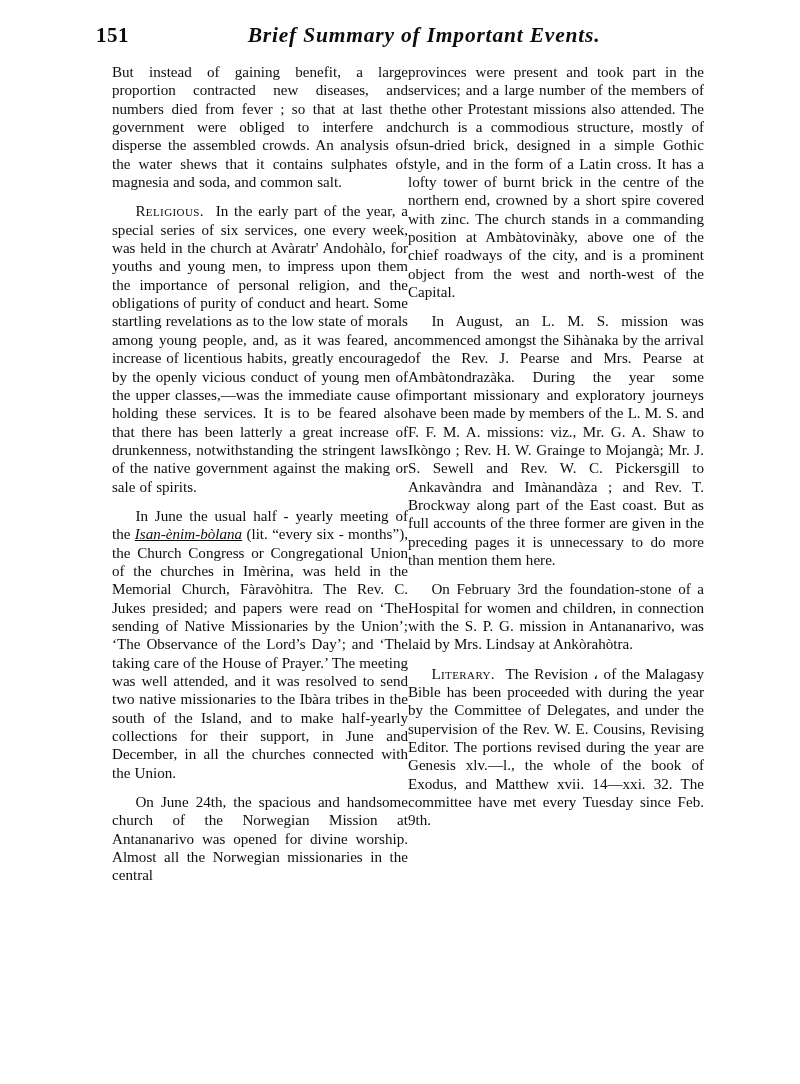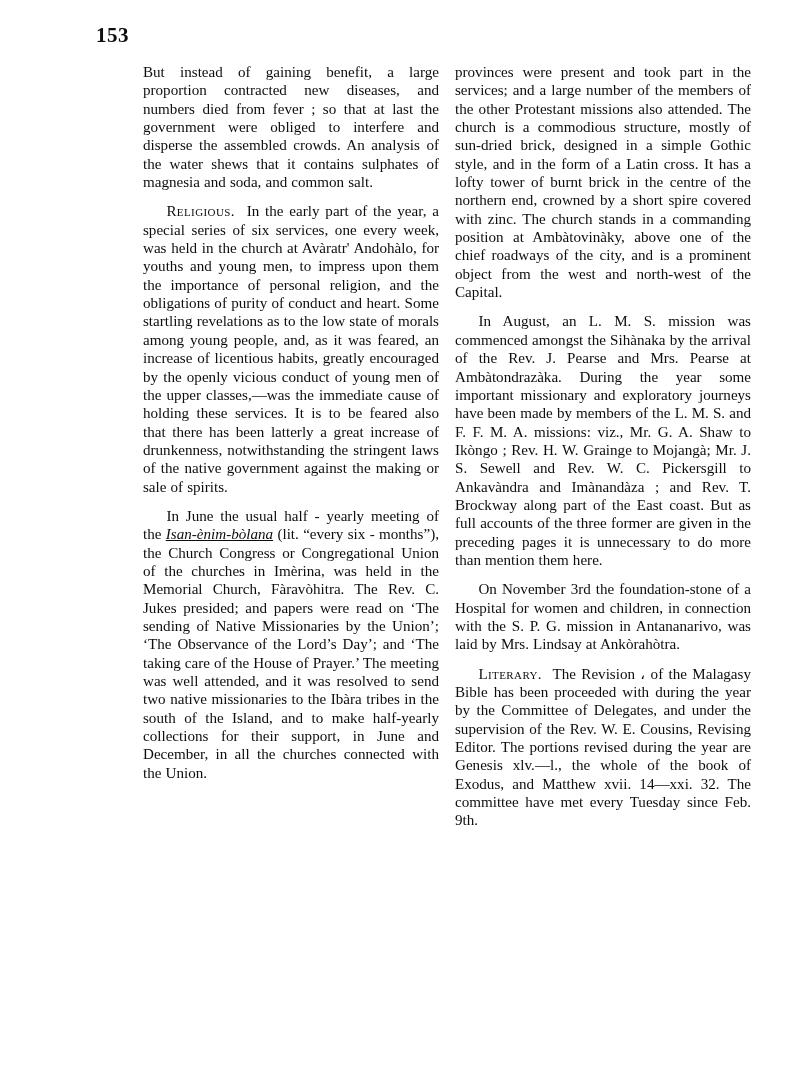--- a/index.html
+++ b/index.html
@@ -50,22 +50,21 @@
   }
 
   
   .columns {
     position: absolute;
     top: 63px;
     left: 96px;
     width: 608px;
     height: 950px;
     display: flex;
-    justify-content: space-between;
-    margin-left: 47px;
+    justify-content: flex-end;
   }
   .col {
     width: 296px;
   }
   .col p {
     margin: 0;
     text-align: justify;
     text-justify: inter-word;
     font-size: 15.1px;
     line-height: 18.35px;
@@ -92,43 +91,45 @@
     font-style: italic;
     text-decoration: underline;
   }
 </style>
 </head>
 <body>
 
 <div class="page">
 
   <div class="header">
-    <div class="folio">153</div>
+    <div class="folio">151</div>
+    <div class="running-title">Brief Summary of Important Events.</div>
   </div>
 
   <div class="columns">
 
     <div class="col">
 
       <p class="first">But instead of gaining benefit, a large proportion contracted new diseases, and numbers died from fever ; so that at last the government were obliged to interfere and disperse the assembled crowds. An analysis of the water shews that it contains sulphates of magnesia and soda, and common salt.</p>
 
       <p><span class="smallcaps">Religious.</span>&nbsp; <span>In the early part of the year, a special series of six services, one every week, was held in the church at Avàratr' Andohàlo, for youths and young men, to impress upon them the importance of personal religion, and the obligations of purity of conduct and heart. Some startling revelations as to the low state of morals among young people, and, as it was feared, an increase of licentious habits, greatly encouraged by the openly vicious conduct of young men of the upper classes,—was the immediate cause of holding these services. It is to be feared also that there has been latterly a great increase of drunkenness, notwithstanding the stringent laws of the native government against the making or sale of spirits.</span></p>
 
       <p><span>In June the usual half - yearly meeting of the </span><span class="ital">Isan-ènim-bòlana</span><span> (lit. “every six - months”), the Church Congress or Congregational Union of the churches in Imèrina, was held in the Memorial Church, Fàravòhitra. The Rev. C. Jukes presided; and papers were read on ‘The sending of Native Missionaries by the Union’; ‘The Observance of the Lord’s Day’; and ‘The taking care of the House of Prayer.’ The meeting was well attended, and it was resolved to send two native missionaries to the Ibàra tribes in the south of the Island, and to make half-yearly collections for their support, in June and December, in all the churches connected with the Union.</span></p>
 
+      <p class="runon">On June 24th, the spacious and handsome church of the Norwegian Mission at Antananarivo was opened for divine worship. Almost all the Norwegian missionaries in the central</p>
 
     </div>
 
     <div class="col">
 
       <p class="first">provinces were present and took part in the services; and a large number of the members of the other Protestant missions also attended. The church is a commodious structure, mostly of sun-dried brick, designed in a simple Gothic style, and in the form of a Latin cross. It has a lofty tower of burnt brick in the centre of the northern end, crowned by a short spire covered with zinc. The church stands in a commanding position at Ambàtovinàky, above one of the chief roadways of the city, and is a prominent object from the west and north-west of the Capital.</p>
 
       <p>In August, an L. M. S. mission was commenced amongst the Sihànaka by the arrival of the Rev. J. Pearse and Mrs. Pearse at Ambàtondrazàka. During the year some important missionary and exploratory journeys have been made by members of the L. M. S. and F. F. M. A. missions: viz., Mr. G. A. Shaw to Ikòngo ; Rev. H. W. Grainge to Mojangà; Mr. J. S. Sewell and Rev. W. C. Pickersgill to Ankavàndra and Imànandàza ; and Rev. T. Brockway along part of the East coast. But as full accounts of the three former are given in the preceding pages it is unnecessary to do more than mention them here.</p>
 
-      <p>On November 3rd the foundation-stone of a Hospital for women and children, in connection with the S. P. G. mission in Antananarivo, was laid by Mrs. Lindsay at Ankòrahòtra.</p>
+      <p>On February 3rd the foundation-stone of a Hospital for women and children, in connection with the S. P. G. mission in Antananarivo, was laid by Mrs. Lindsay at Ankòrahòtra.</p>
 
       <p><span class="smallcaps">Literary.</span>&nbsp; <span>The Revision ، of the Malagasy Bible has been proceeded with during the year by the Committee of Delegates, and under the supervision of the Rev. W. E. Cousins, Revising Editor. The portions revised during the year are Genesis xlv.—l., the whole of the book of Exodus, and Matthew xvii. 14—xxi. 32. The committee have met every Tuesday since Feb. 9th.</span></p>
 
 
     </div>
 
   </div>
 
 </div>
 

